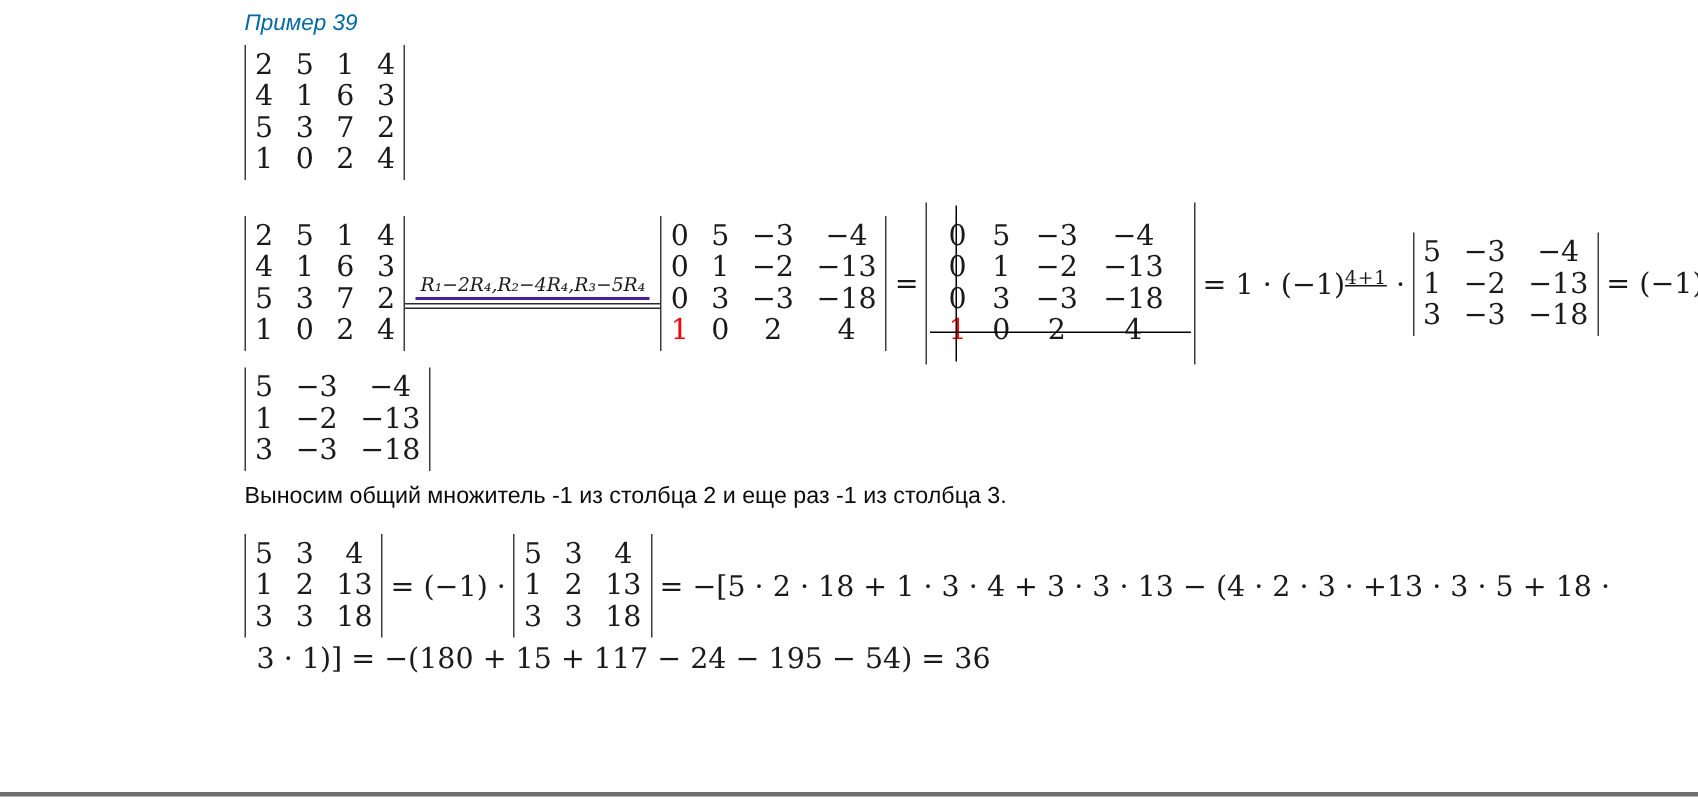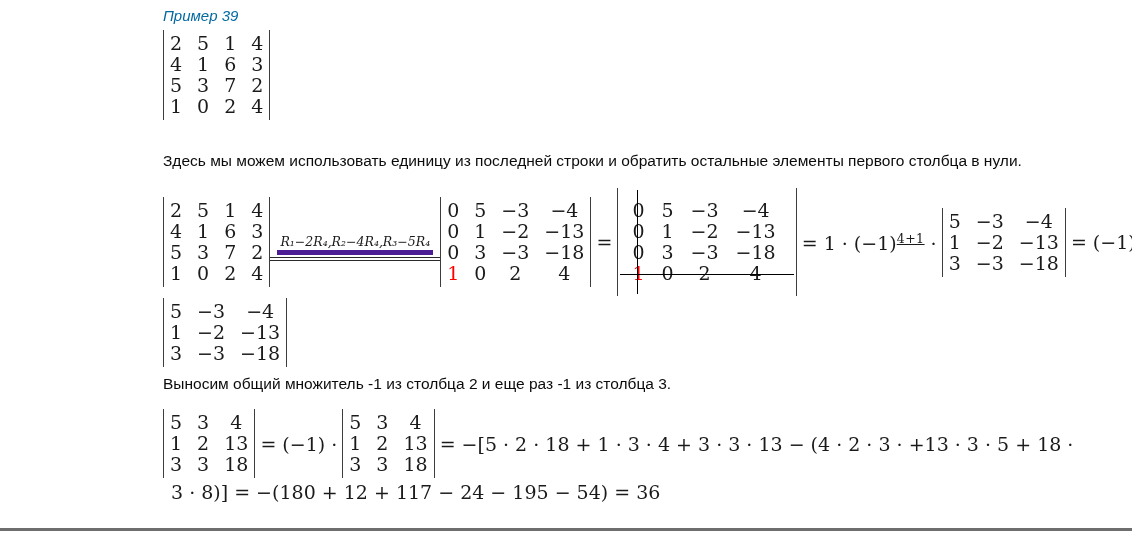--- a/index.html
+++ b/index.html
@@ -24,21 +24,21 @@
        font-family:"DejaVu Serif",serif;font-size:19px;color:#1a1a1a;}
   .mcell{line-height:21px;}
   .red{color:var(--red,#ff0000);}
   .det.crossed .mat{padding:12px 20px 12px 14px;column-gap:17px;}
   .vstrike{position:absolute;left:19px;top:2px;bottom:2px;width:1px;background:#000;}
   .hstrike{position:absolute;left:2px;right:2px;bottom:21px;height:1px;background:#000;}
   
   .xeq{display:inline-flex;flex-direction:column;align-items:center;margin:0 7px;
        transform:translateY(5px);}
   .xeq-label{font-family:"DejaVu Serif",serif;font-style:italic;font-size:12.5px;
-       color:#1a1a1a;border-bottom:5px solid #4c1d95;padding:0 3px 1px;}
+       color:#1a1a1a;border-bottom:2px solid #4c1d95;padding:0 3px 1px;}
   .xeq-dbl{height:2px;border-top:1px solid #2a2a2a;border-bottom:1px solid #2a2a2a;
        width:calc(100% + 14px);margin-top:2px;}
   
   #det-initial{margin-top:6px;}
   #mline1{margin-top:10px;}
   #mline2{margin-top:2px;}
   #mline3{margin-top:8px;}
   #mline4{margin-top:3px;padding-left:8px;}
   .bottom-bar{position:absolute;left:0;top:528px;width:1132px;height:3px;
        background:var(--bar,#6e6e6e);}
@@ -66,21 +66,20 @@
         <span class="mcell">7</span>
         <span class="mcell">2</span>
         <span class="mcell">1</span>
         <span class="mcell">0</span>
         <span class="mcell">2</span>
         <span class="mcell">4</span>
       </span>
       <span class="det-bar"></span>
     </span>
 
-  <p class="text-par" id="par1">Здесь мы можем использовать единицу из последней строки и обратить остальные элементы первого столбца в нули.</p>
 
   <div class="mline" id="mline1">
     <span class="det">
         <span class="det-bar"></span>
         <span class="mat" style="grid-template-columns: repeat(4, auto);">
           <span class="mcell">2</span>
           <span class="mcell">5</span>
           <span class="mcell">1</span>
           <span class="mcell">4</span>
           <span class="mcell">4</span>
@@ -217,18 +216,18 @@
           <span class="mcell">3</span>
           <span class="mcell">3</span>
           <span class="mcell">18</span>
         </span>
         <span class="det-bar"></span>
       </span>
     <span class="mop">= −[5 · 2 · 18 + 1 · 3 · 4 + 3 · 3 · 13 − (4 · 2 · 3 · +13 · 3 · 5 + 18 ·</span>
   </div>
 
   <div class="mathfont" id="mline4">
-    <span>3 · 8)] = −(180 + 12 + 117 − 24 − 195 − 54) = 36</span>
+    <span>3 · 1)] = −(180 + 15 + 117 − 24 − 195 − 54) = 36</span>
   </div>
 
 </div>
 
 <div class="bottom-bar"></div>
 
 </body></html>

